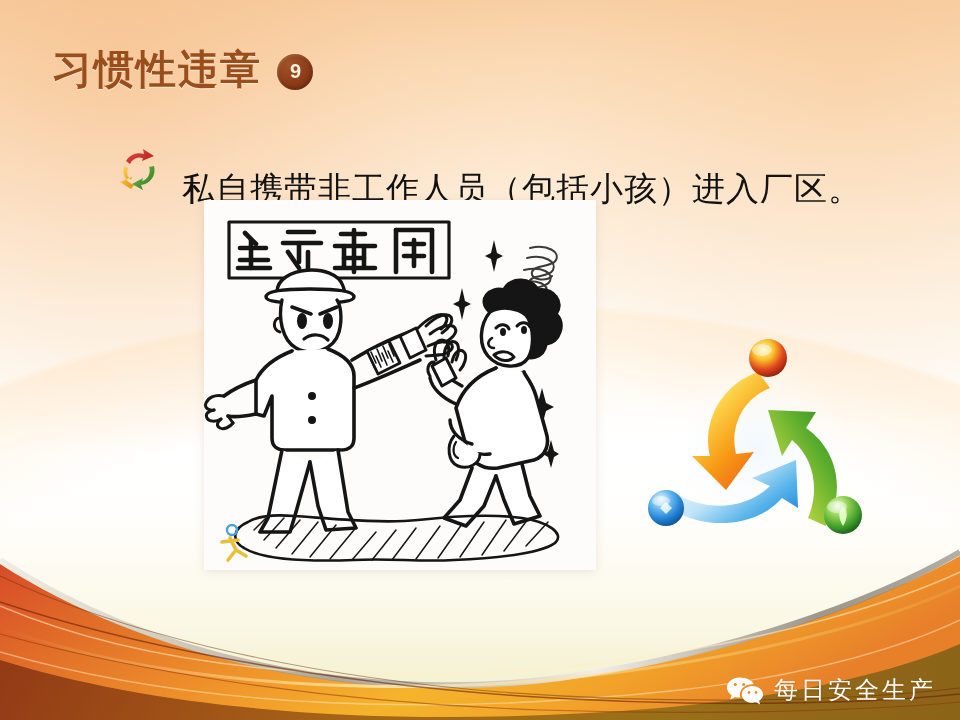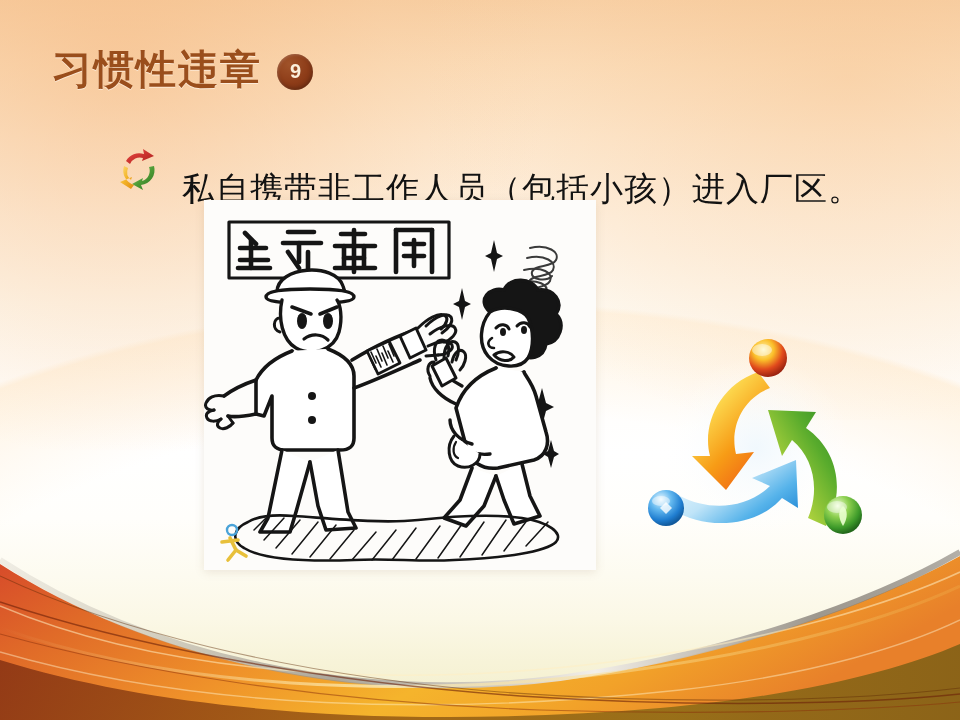--- a/index.html
+++ b/index.html
@@ -471,14 +471,32 @@
       <path d="M0 118 C170 178 400 190 620 162 C790 140 900 104 960 76" stroke="url(#w-gold)" stroke-width="3" fill="none" opacity=".85"></path>
       <path d="M0 96 C160 164 390 180 610 152 C780 130 900 90 960 62" stroke="#ffeec2" stroke-width="1.6" fill="none" opacity=".55"></path>
       <path d="M0 142 C200 200 440 206 680 180 C820 164 910 134 960 110" stroke="#fff3d0" stroke-width="1.4" fill="none" opacity=".45"></path>
 
       <path d="M0 92 C120 132 300 170 520 186 C700 198 860 194 960 184" stroke="#6b1f08" stroke-width="1.5" fill="none" opacity=".6"></path>
       <path d="M0 124 C130 160 320 192 540 200 C720 206 870 200 960 192" stroke="#8a2f0c" stroke-width="1.2" fill="none" opacity=".5"></path>
       <path d="M0 66 C110 118 280 164 500 182 C690 196 860 190 960 178" stroke="#5e2a07" stroke-width="1.1" fill="none" opacity=".45"></path>
     </svg>
   </div>
 
+  <div id="watermark">
+    <span id="wechat-icon">
+      <svg viewBox="0 0 38 30" width="38" height="30" aria-hidden="true">
+        <path d="M13.5 2.5 C6.6 2.5 1 7 1 12.5 C1 15.6 2.8 18.4 5.7 20.2 L4.2 24.5 L9.2 22
+                 C10.6 22.4 12 22.6 13.5 22.6 C13.8 22.6 14.1 22.6 14.4 22.5
+                 C14.1 21.6 13.9 20.6 13.9 19.6 C13.9 13.8 19.5 9.2 26.4 9.2 C26.8 9.2 27.3 9.2 27.7 9.3
+                 C26.3 5.3 20.5 2.5 13.5 2.5 Z" fill="#ffffff"></path>
+        <circle cx="9.3" cy="9.6" r="1.5" fill="#ef8a20"></circle>
+        <circle cx="17.7" cy="9.6" r="1.5" fill="#ef8a20"></circle>
+        <path d="M37 19.4 C37 14.7 32.2 11 26.4 11 C20.6 11 15.8 14.7 15.8 19.4
+                 C15.8 24.1 20.6 27.8 26.4 27.8 C27.7 27.8 28.9 27.6 30 27.3 L34.2 29.4 L33 25.8
+                 C35.5 24.3 37 22 37 19.4 Z" fill="#ffffff"></path>
+        <circle cx="23" cy="17.4" r="1.3" fill="#ef8a20"></circle>
+        <circle cx="30" cy="17.4" r="1.3" fill="#ef8a20"></circle>
+      </svg>
+    </span>
+    <span id="watermark-text">每日安全生产</span>
+  </div>
 
 </div>
 
 </body></html>

